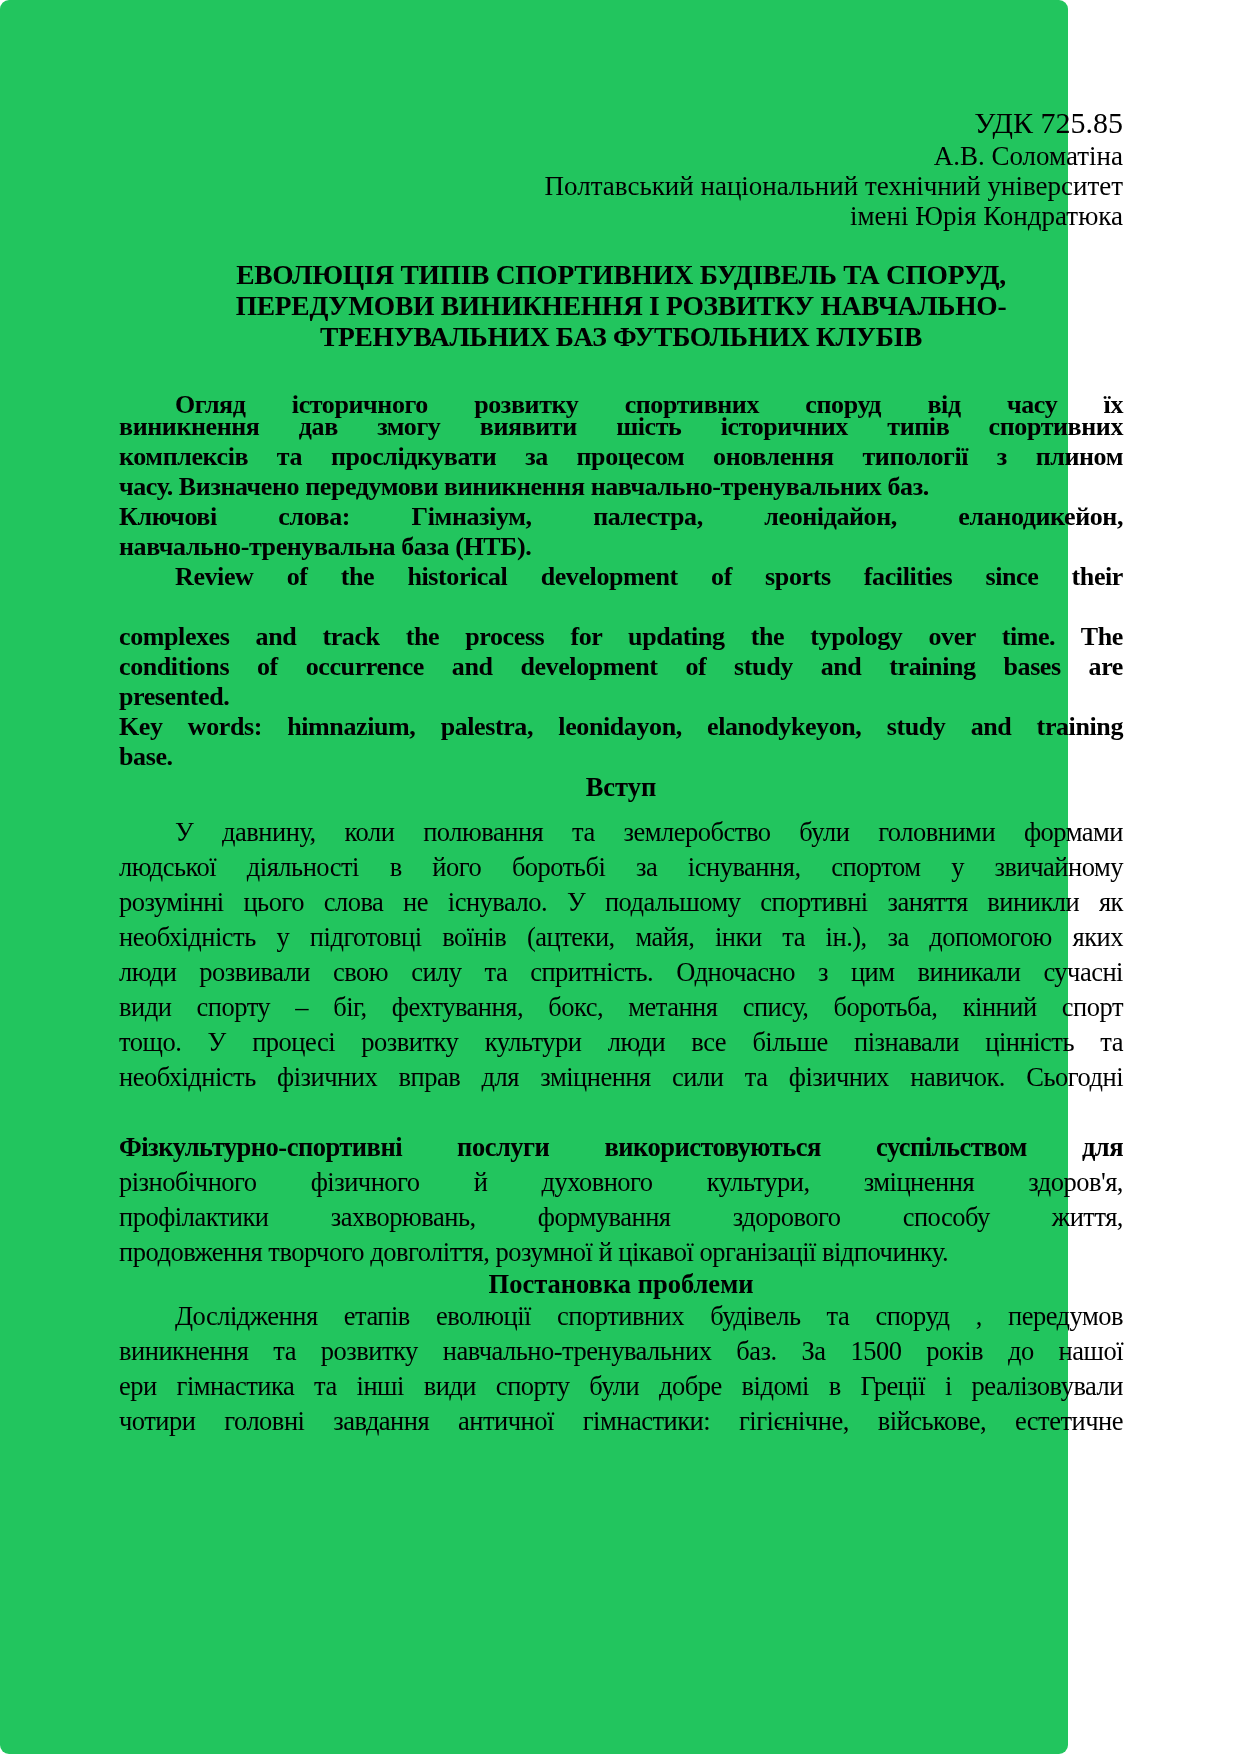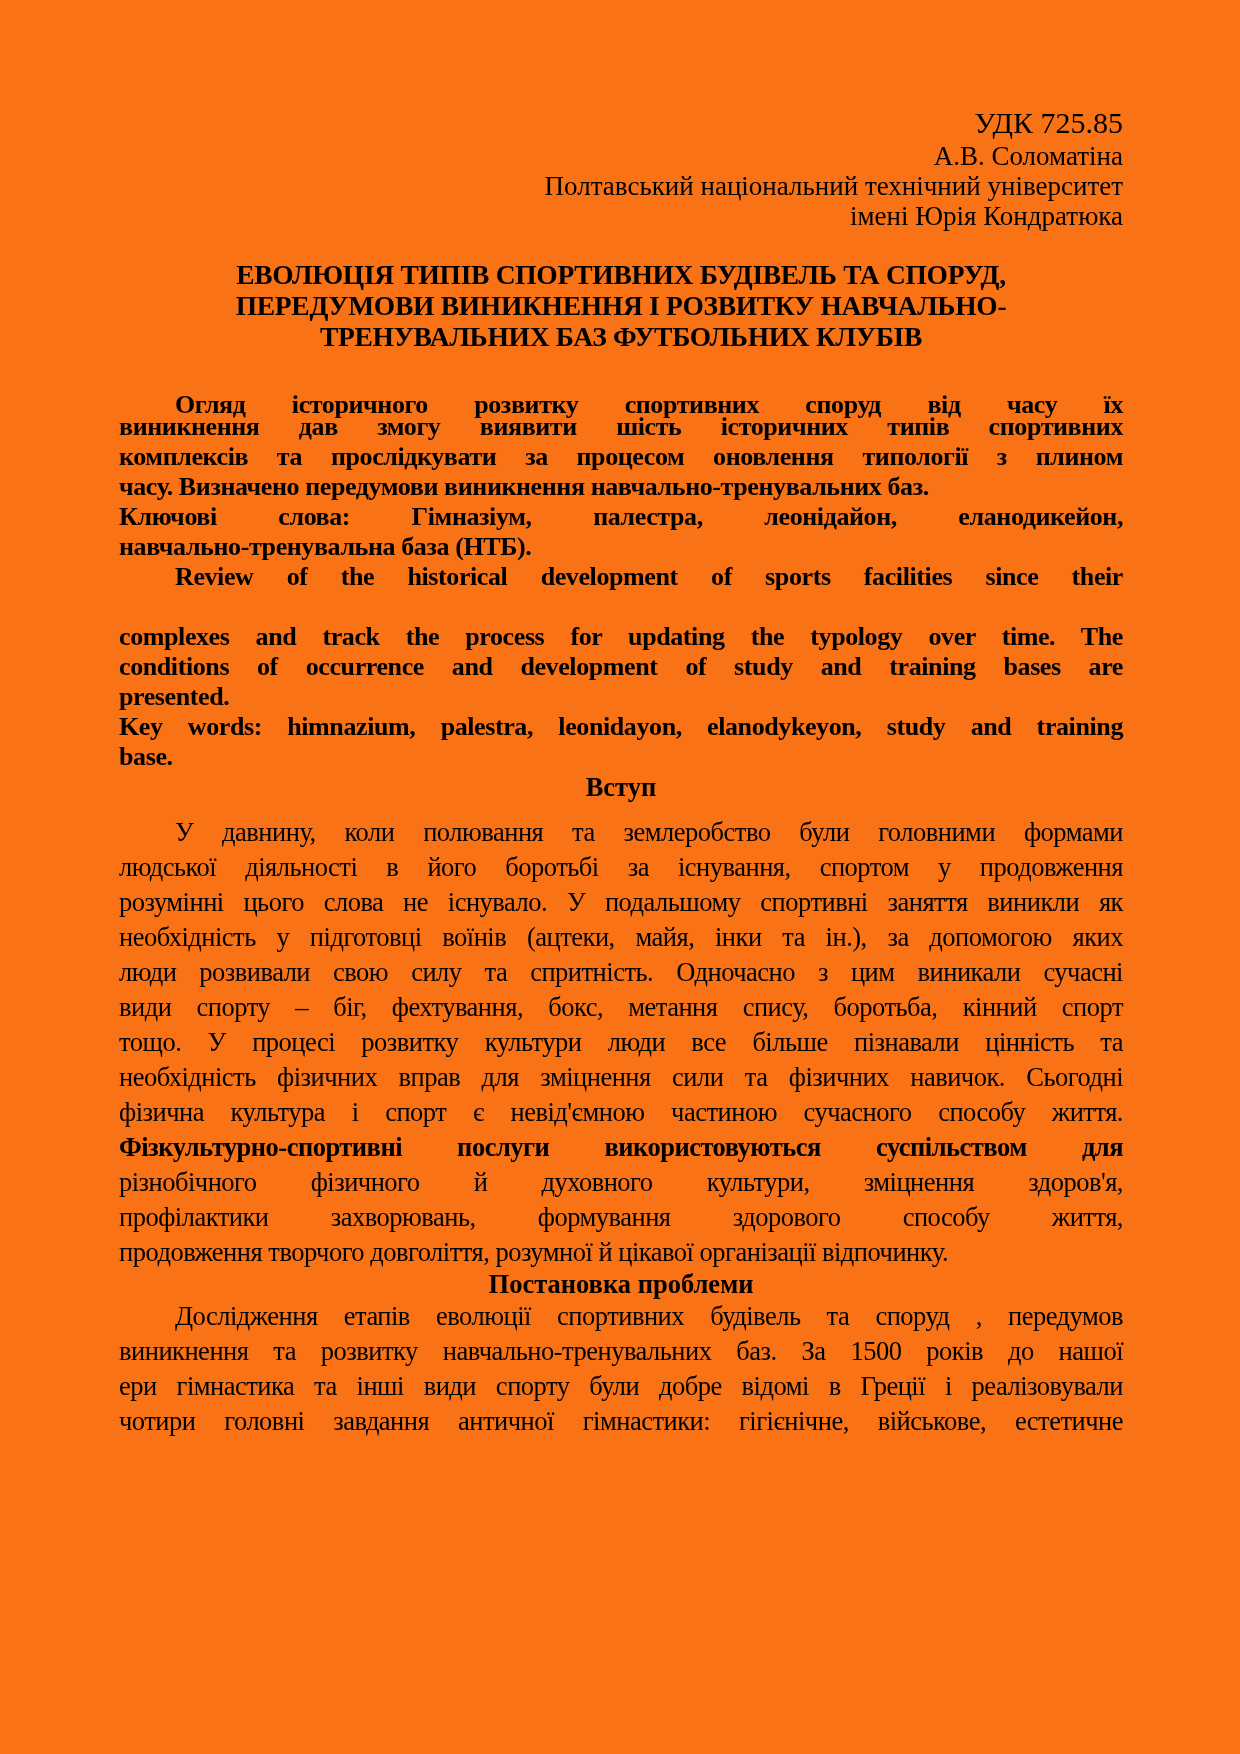--- a/index.html
+++ b/index.html
@@ -11,23 +11,24 @@
       width: 1240px;
       height: 1754px;
       position: relative;
       overflow: hidden;
       font-family: "Liberation Serif", "DejaVu Serif", serif;
       color: #000000;
     }
     .page {
       position: absolute;
       left: 0; top: 0;
-      width: 1240px;
+      width: 1068px;
       height: 1754px;
-      background: #f97316;
+      background: #22c55e;
+      border-radius: 9px;
     }
     .line {
       position: absolute;
       left: 119px;
       width: 1004px;
       white-space: nowrap;
       font-size: 26.5px;
       line-height: 30px;
       height: 30px;
     }
@@ -88,28 +89,27 @@
   <div class="line justify abstract" style="top:622px;">complexes and track the process for updating the typology over time. The</div>
   <div class="line justify abstract" style="top:652px;">conditions of occurrence and development of study and training bases are</div>
   <div class="line left abstract" style="top:682px;">presented.</div>
 
   <div class="line justify abstract" style="top:712px;">Key words: himnazium, palestra, leonidayon, elanodykeyon, study and training</div>
   <div class="line left abstract" style="top:742px;">base.</div>
 
   <div class="line center section-title" style="top:772px;">Вступ</div>
 
   <div class="line justify body-text indent" style="top:817px;"> У давнину, коли полювання та землеробство були головними формами</div>
-  <div class="line justify body-text" style="top:852px;">людської діяльності в його боротьбі за існування, спортом у продовження</div>
+  <div class="line justify body-text" style="top:852px;">людської діяльності в його боротьбі за існування, спортом у звичайному</div>
   <div class="line justify body-text" style="top:887px;">розумінні цього слова не існувало. У подальшому спортивні заняття виникли як</div>
   <div class="line justify body-text" style="top:922px;">необхідність у підготовці воїнів (ацтеки, майя, інки та ін.), за допомогою яких</div>
   <div class="line justify body-text" style="top:957px;">люди розвивали свою силу та спритність. Одночасно з цим виникали сучасні</div>
   <div class="line justify body-text" style="top:992px;">види спорту – біг, фехтування, бокс, метання спису, боротьба, кінний спорт</div>
   <div class="line justify body-text" style="top:1027px;">тощо. У процесі розвитку культури люди все більше пізнавали цінність та</div>
   <div class="line justify body-text" style="top:1062px;">необхідність фізичних вправ для зміцнення сили та фізичних навичок. Сьогодні</div>
-  <div class="line justify body-text" style="top:1097px;">фізична культура і спорт є невід'ємною частиною сучасного способу життя.</div>
   <div class="line justify body-text" style="top:1132px;font-weight:bold;">Фізкультурно-спортивні послуги використовуються суспільством для</div>
   <div class="line justify body-text" style="top:1167px;">різнобічного фізичного й духовного культури, зміцнення здоров'я,</div>
   <div class="line justify body-text" style="top:1202px;">профілактики захворювань, формування здорового способу життя,</div>
   <div class="line left body-text" style="top:1237px;">продовження творчого довголіття, розумної й цікавої організації відпочинку.</div>
 
   <div class="line center section-title" style="top:1269px;">Постановка проблеми</div>
 
   <div class="line justify body-text indent" style="top:1301px;">Дослідження етапів еволюції  спортивних будівель  та споруд , передумов</div>
   <div class="line justify body-text" style="top:1336px;">виникнення та розвитку навчально-тренувальних баз. За 1500 років до нашої</div>
   <div class="line justify body-text" style="top:1371px;">ери гімнастика та інші види спорту були добре відомі в Греції і реалізовували</div>

